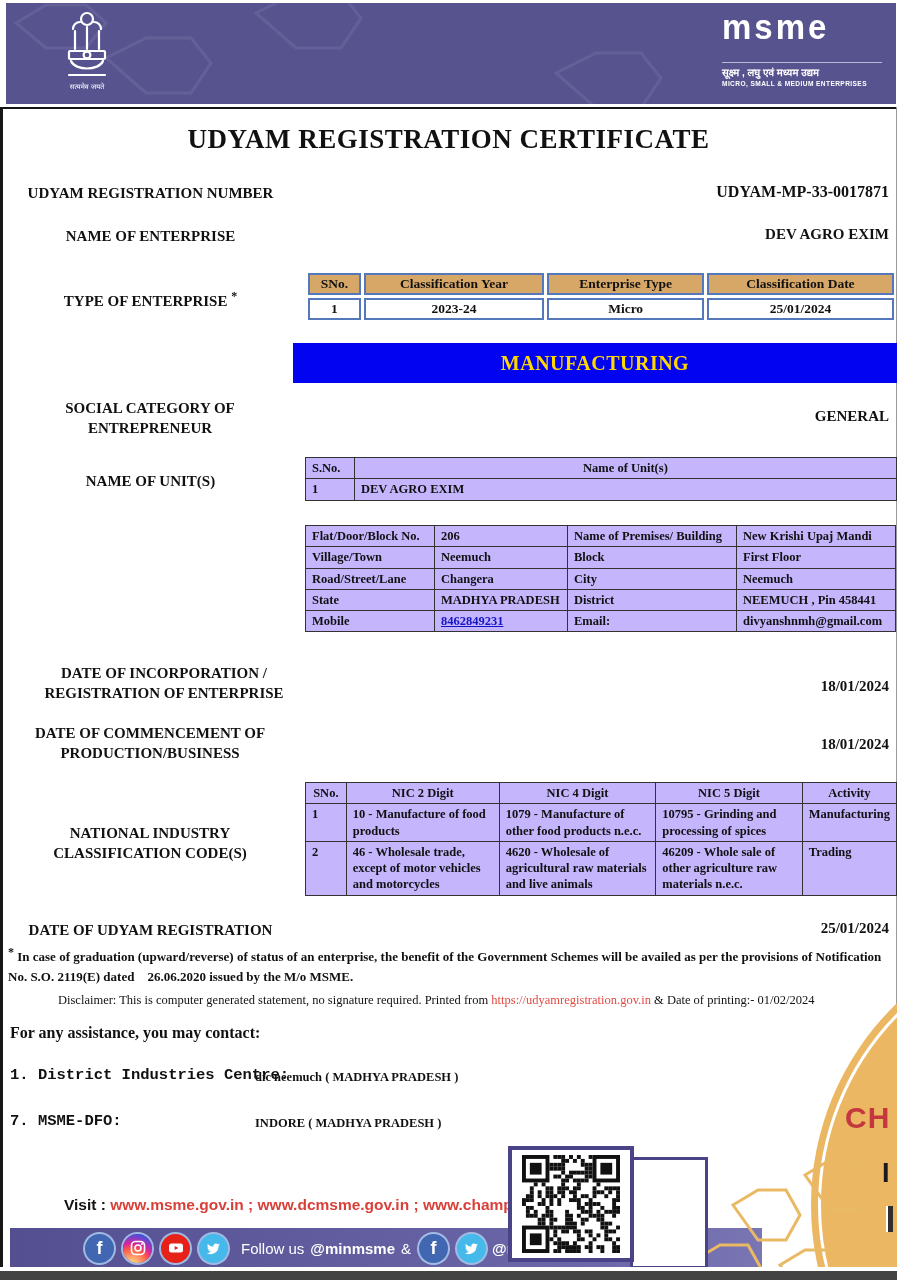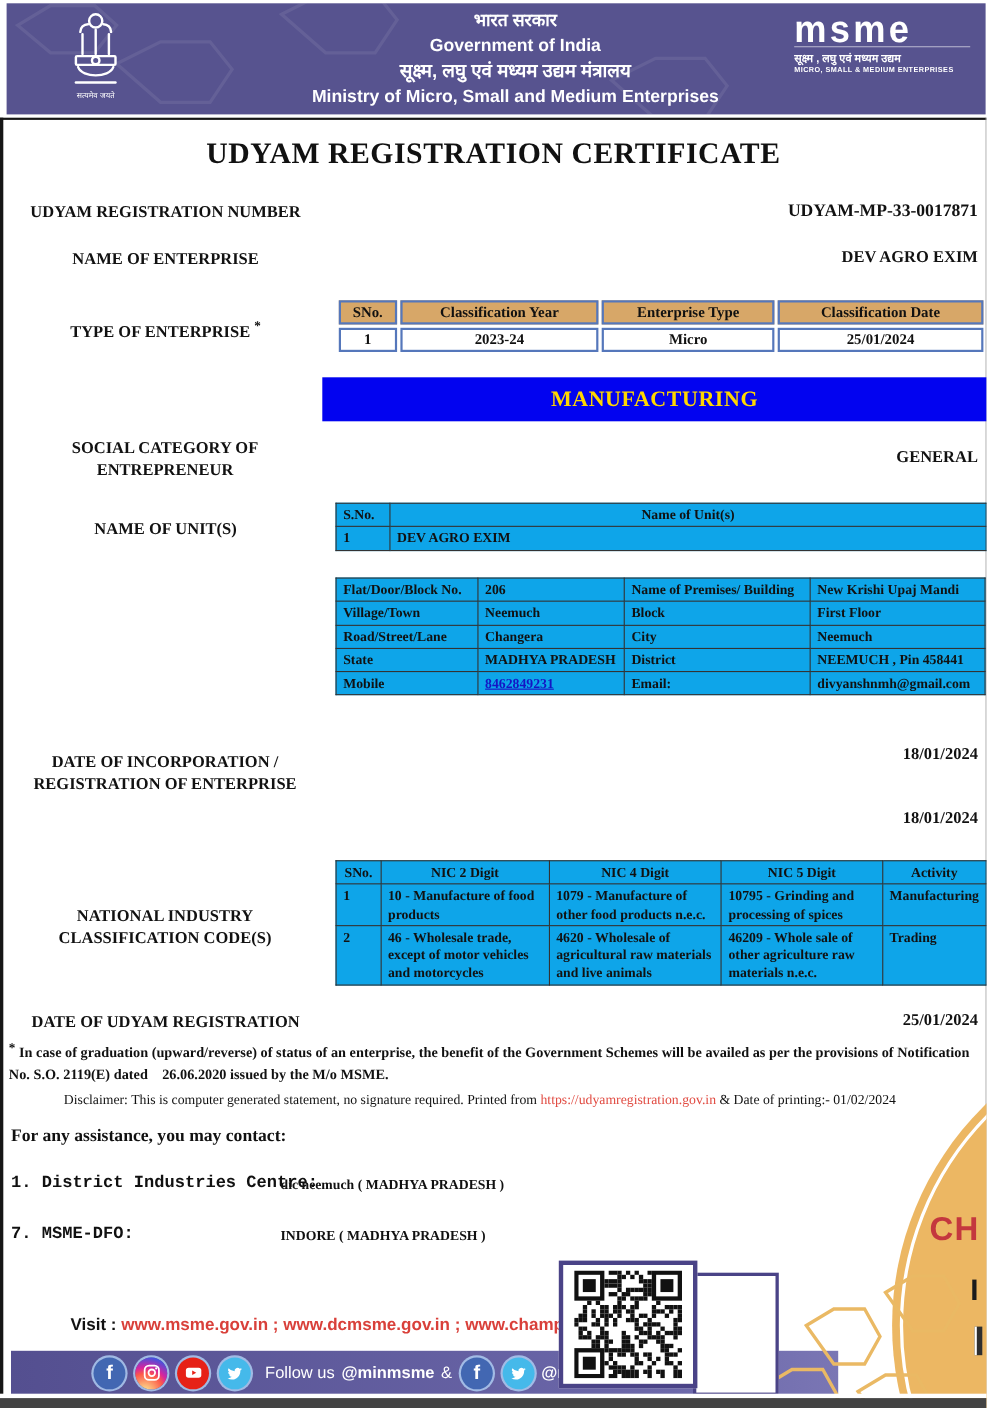--- a/index.html
+++ b/index.html
@@ -13,37 +13,37 @@
   .emblem .motto{color:#fff;font-size:7px;line-height:1;margin-top:1px;font-family:"DejaVu Sans",sans-serif;}
   .hdr-center{position:absolute;left:190px;width:545px;top:6px;text-align:center;color:#fff;
               font-family:"Liberation Sans","DejaVu Sans",sans-serif;}
   .hdr-center .l1{font-size:16px;font-weight:bold;line-height:1.35;}
   .hdr-center .l2{font-size:16px;font-weight:bold;line-height:1.4;}
   .hdr-center .l3{font-size:17px;font-weight:bold;line-height:1.4;}
   .hdr-center .l4{font-size:16px;font-weight:bold;line-height:1.45;}
   .msme-logo{position:absolute;right:14px;top:8px;width:160px;color:#fff;
              font-family:"Liberation Sans","DejaVu Sans",sans-serif;}
   .msme-logo .word{font-size:33px;font-weight:bold;letter-spacing:3px;line-height:0.95;transform:scaleY(1.05);}
-  .msme-logo .tag-hi{font-size:10px;font-weight:bold;margin-top:0;border-top:1px solid rgba(255,255,255,.6);padding-top:2px;}
+  .msme-logo .tag-hi{font-size:10px;font-weight:bold;margin-top:20px;border-top:1px solid rgba(255,255,255,.6);padding-top:2px;}
   .msme-logo .tag-en{font-size:6.6px;font-weight:bold;letter-spacing:.4px;margin-top:1px;}
   
   .frame-top{position:absolute;top:107px;left:0;right:0;height:2px;background:#161616;}
   .frame-left{position:absolute;top:107px;left:0;width:3px;height:1162px;background:#161616;}
   .frame-right{position:absolute;top:107px;right:0;width:1px;height:1160px;background:#9a9a9a;}
   
   .cert-title{position:absolute;top:124px;left:0;right:0;text-align:center;font-size:27px;font-weight:bold;letter-spacing:.5px;}
   .flabel{position:absolute;left:8px;width:285px;text-align:center;font-weight:bold;font-size:15px;line-height:1.35;}
   .fvalue{position:absolute;left:293px;right:8px;text-align:right;font-weight:bold;font-size:15px;}
   .sup{font-size:12px;vertical-align:super;}
   
   table{border-spacing:0;}
   .type-table{position:absolute;left:305px;top:270px;border-collapse:separate;border-spacing:3px;}
   .type-table td{border:2px solid #5577bb;text-align:center;font-weight:bold;font-size:13.5px;padding:1px 4px;background:#fff;}
   .type-table .th{background:#d7a768;}
-  .plain{border-collapse:collapse;position:absolute;background:#0ea5e9;}
+  .plain{border-collapse:collapse;position:absolute;background:#c4b5fd;}
   .plain td{border:1px solid #333;font-weight:bold;font-size:12.5px;padding:2px 6px;vertical-align:top;line-height:1.3;}
   .units-table{left:305px;top:457px;}
   .addr-table{left:305px;top:525px;}
   .nic-table{left:305px;top:782px;}
   .ctr{text-align:center;}
   .link-blue{color:#1515c4;text-decoration:underline;}
   
   .activity-bar{position:absolute;left:293px;right:0;top:343px;height:40px;background:#0203f0;display:flex;align-items:center;justify-content:center;}
   .activity-bar span{color:#ffd700;font-weight:bold;font-size:20px;letter-spacing:.5px;}
   
@@ -103,26 +103,20 @@
           <path d="M40 20 a7 7 0 0 0 -7 -7"></path>
           <path d="M14 22 L14 40 M26 18 L26 40 M38 22 L38 40"></path>
           <rect x="8" y="42" width="36" height="8" rx="1"></rect>
           <circle cx="26" cy="46" r="3.4"></circle>
           <path d="M10 52 C14 62 38 62 42 52"></path>
           <path d="M8 66 L44 66"></path>
         </g>
       </svg>
       <div class="motto">सत्यमेव जयते</div>
     </div>
-    <div class="hdr-center">
-      <div class="l1">भारत सरकार</div>
-      <div class="l2">Government of India</div>
-      <div class="l3">सूक्ष्म, लघु एवं मध्यम उद्यम मंत्रालय</div>
-      <div class="l4">Ministry of Micro, Small and Medium Enterprises</div>
-    </div>
     <div class="msme-logo">
       <div class="word">msme</div>
       <div class="tag-hi">सूक्ष्म , लघु एवं मध्यम उद्यम</div>
       <div class="tag-en">MICRO, SMALL &amp; MEDIUM ENTERPRISES</div>
     </div>
   </div>
 
   <div class="frame-top"></div>
   <div class="frame-left"></div>
   <div class="frame-right"></div>
@@ -206,23 +200,24 @@
     </tr>
     <tr>
       <td>Mobile</td>
       <td><span class="link-blue">8462849231</span></td>
       <td>Email:</td>
       <td>divyanshnmh@gmail.com</td>
     </tr>
   </tbody>
     </table>
 
-  <div class="flabel" style="top:663px;width:250px;left:25px;margin-top:20px;">DATE OF INCORPORATION / REGISTRATION OF ENTERPRISE</div>
+  <div class="flabel" style="top:663px;width:250px;left:39px;">DATE OF INCORPORATION / REGISTRATION OF ENTERPRISE</div>
   <div class="fvalue" style="top:678px;">18/01/2024</div>
 
+  <div class="flabel" style="top:723px;width:250px;left:25px;">DATE OF COMMENCEMENT OF PRODUCTION/BUSINESS</div>
   <div class="fvalue" style="top:736px;">18/01/2024</div>
 
   <div class="flabel" style="top:823px;width:250px;left:25px;">NATIONAL INDUSTRY CLASSIFICATION CODE(S)</div>
   <table class="plain nic-table">
     <tbody>
         <tr>
       <td class="ctr" style="width:28px;">SNo.</td>
       <td class="ctr" style="width:148px;">NIC 2 Digit</td>
       <td class="ctr" style="width:152px;">NIC 4 Digit</td>
       <td class="ctr" style="width:142px;">NIC 5 Digit</td>

